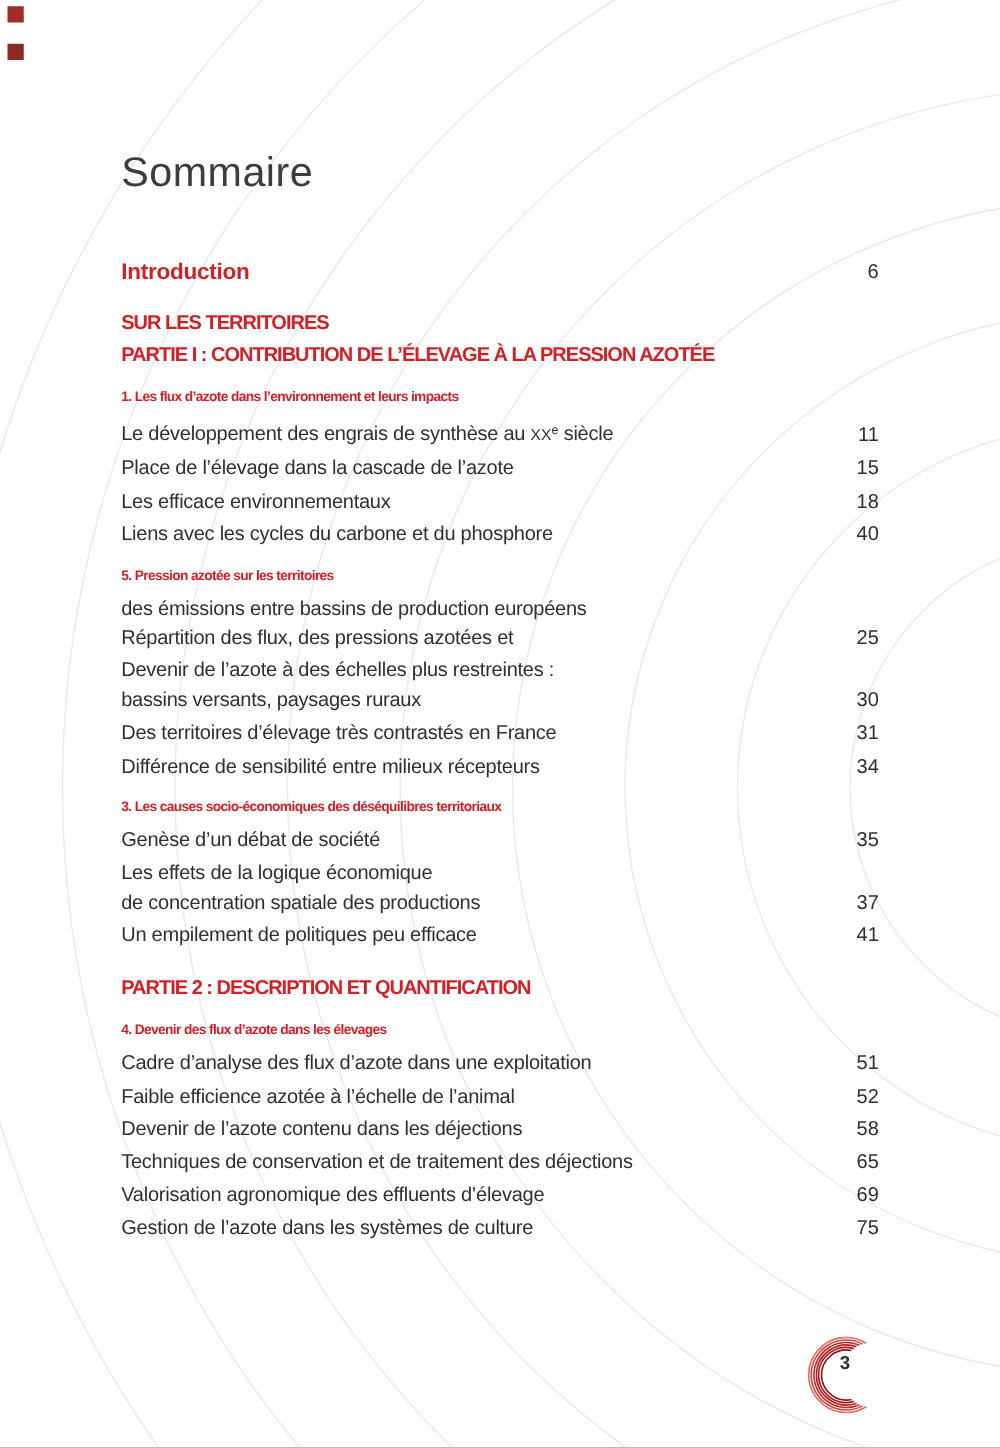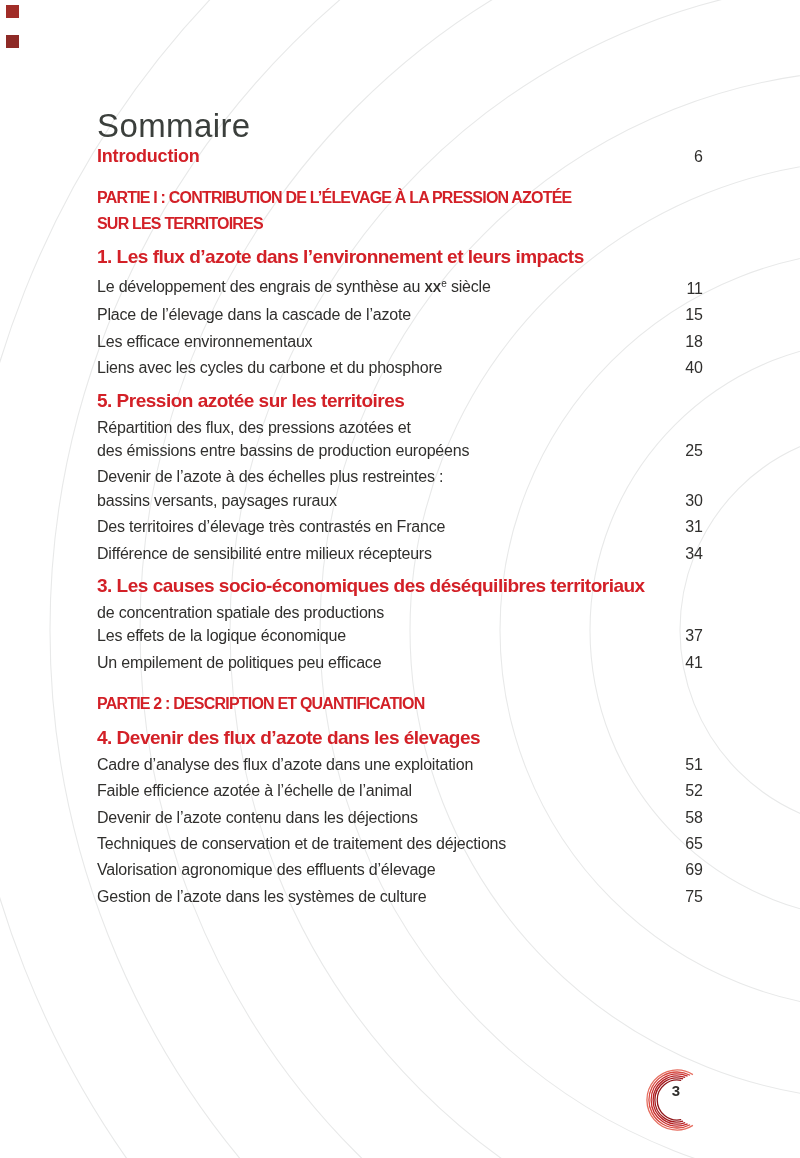--- a/index.html
+++ b/index.html
@@ -7,46 +7,46 @@
     position:relative; width:800px; height:1158px; margin:0 auto;
     background:#ffffff; overflow:hidden;
     font-family:"Liberation Sans", sans-serif;
     color:var(--ink,#302f2d);
   }
   .bg-arcs {position:absolute; left:0; top:0; width:800px; height:1158px; pointer-events:none;}
   .corner-mark {position:absolute; left:6px; width:13px; height:13px;}
   .corner-mark.m1 {top:5px;  background:var(--mark1,#a12d28);}
   .corner-mark.m2 {top:35px; background:var(--mark2,#8e2a26);}
 
-  .content {position:absolute; left:97px; top:4px; width:606px;}
+  .content {position:absolute; left:97px; top:16px; width:606px;}
 
   .title {
     margin:104px 0 0 0; font-weight:400; font-size:33px; line-height:36px;
     letter-spacing:0.4px; color:var(--title,#3b3f3c);
   }
-  .intro-row {display:flex; justify-content:space-between; align-items:flex-end; }
+  .intro-row {display:flex; justify-content:space-between; align-items:flex-end; margin-top:49px;}
   .intro-label {
     font-size:18px; font-weight:700; line-height:24px; letter-spacing:-0.2px;
     color:var(--red,#d32027);
   }
   .pagenum {font-size:16px; line-height:23.4px; color:var(--ink,#302f2d); text-align:right;}
 
   .part {margin-top:17px;}
   .pline {
     font-size:16px; font-weight:700; line-height:25.5px; letter-spacing:-0.8px;
     color:var(--red,#d32027);
   }
   .section-heading {
-    margin:9px 0 0 0; font-size:19px; font-weight:700; line-height:24px;
+    margin:9px 0 0 0; font-size:11px; font-weight:700; line-height:24px;
     letter-spacing:-0.5px; color:var(--red,#d32027);
   }
   .row {display:flex; justify-content:space-between; align-items:flex-end; margin-top:3px;}
   .lines {flex:1 1 auto; min-width:0;}
   .line {font-size:16px; line-height:23.4px; letter-spacing:-0.2px; color:var(--ink,#302f2d);}
-  .seg-sc  {font-size:12.5px; letter-spacing:0;font-weight:bold;}
+  .seg-sc  {font-size:12.5px; letter-spacing:0;}
   .seg-sup {font-size:10px; vertical-align:5px; letter-spacing:0;}
 
   .swirl {position:absolute; left:640px; top:1058px; width:80px; height:84px; pointer-events:none;}
   .folio {
     position:absolute; left:666px; top:1082px; width:20px; text-align:center;
     font-size:15px; font-weight:700; color:var(--ink,#302f2d);
   }
 </style>
 </head>
 <body>
@@ -73,22 +73,22 @@
   <div class="content">
     <h1 class="title">Sommaire</h1>
 
     <div class="intro-row">
       <span class="intro-label">Introduction</span>
       <span class="pagenum">6</span>
     </div>
 
     <div id="toc-blocks">
         <div class="part">
+          <div class="pline">SUR LES TERRITOIRES</div>
           <div class="pline">PARTIE I : CONTRIBUTION DE L’ÉLEVAGE À LA PRESSION AZOTÉE</div>
-          <div class="pline">SUR LES TERRITOIRES</div>
         </div>
         <div class="section">
           <h2 class="section-heading">1. Les flux d’azote dans l’environnement et leurs impacts</h2>
           <div class="row">
             <div class="lines">
               <div class="line"><span>Le développement des engrais de synthèse au </span><span class="seg-sc">XX</span><span class="seg-sup">e</span><span> siècle</span></div>
             </div>
             <span class="pagenum">11</span>
           </div>
           <div class="row">
@@ -107,22 +107,22 @@
             <div class="lines">
               <div class="line">Liens avec les cycles du carbone et du phosphore</div>
             </div>
             <span class="pagenum">40</span>
           </div>
         </div>
         <div class="section">
           <h2 class="section-heading">5. Pression azotée sur les territoires</h2>
           <div class="row">
             <div class="lines">
+              <div class="line">des émissions entre bassins de production européens</div>
               <div class="line">Répartition des flux, des pressions azotées et</div>
-              <div class="line">des émissions entre bassins de production européens</div>
             </div>
             <span class="pagenum">25</span>
           </div>
           <div class="row">
             <div class="lines">
               <div class="line">Devenir de l’azote à des échelles plus restreintes :</div>
               <div class="line">bassins versants, paysages ruraux</div>
             </div>
             <span class="pagenum">30</span>
           </div>
@@ -136,22 +136,28 @@
             <div class="lines">
               <div class="line">Différence de sensibilité entre milieux récepteurs</div>
             </div>
             <span class="pagenum">34</span>
           </div>
         </div>
         <div class="section">
           <h2 class="section-heading">3. Les causes socio-économiques des déséquilibres territoriaux</h2>
           <div class="row">
             <div class="lines">
+              <div class="line">Genèse d’un débat de société</div>
+            </div>
+            <span class="pagenum">35</span>
+          </div>
+          <div class="row">
+            <div class="lines">
+              <div class="line">Les effets de la logique économique</div>
               <div class="line">de concentration spatiale des productions</div>
-              <div class="line">Les effets de la logique économique</div>
             </div>
             <span class="pagenum">37</span>
           </div>
           <div class="row">
             <div class="lines">
               <div class="line">Un empilement de politiques peu efficace</div>
             </div>
             <span class="pagenum">41</span>
           </div>
         </div>

